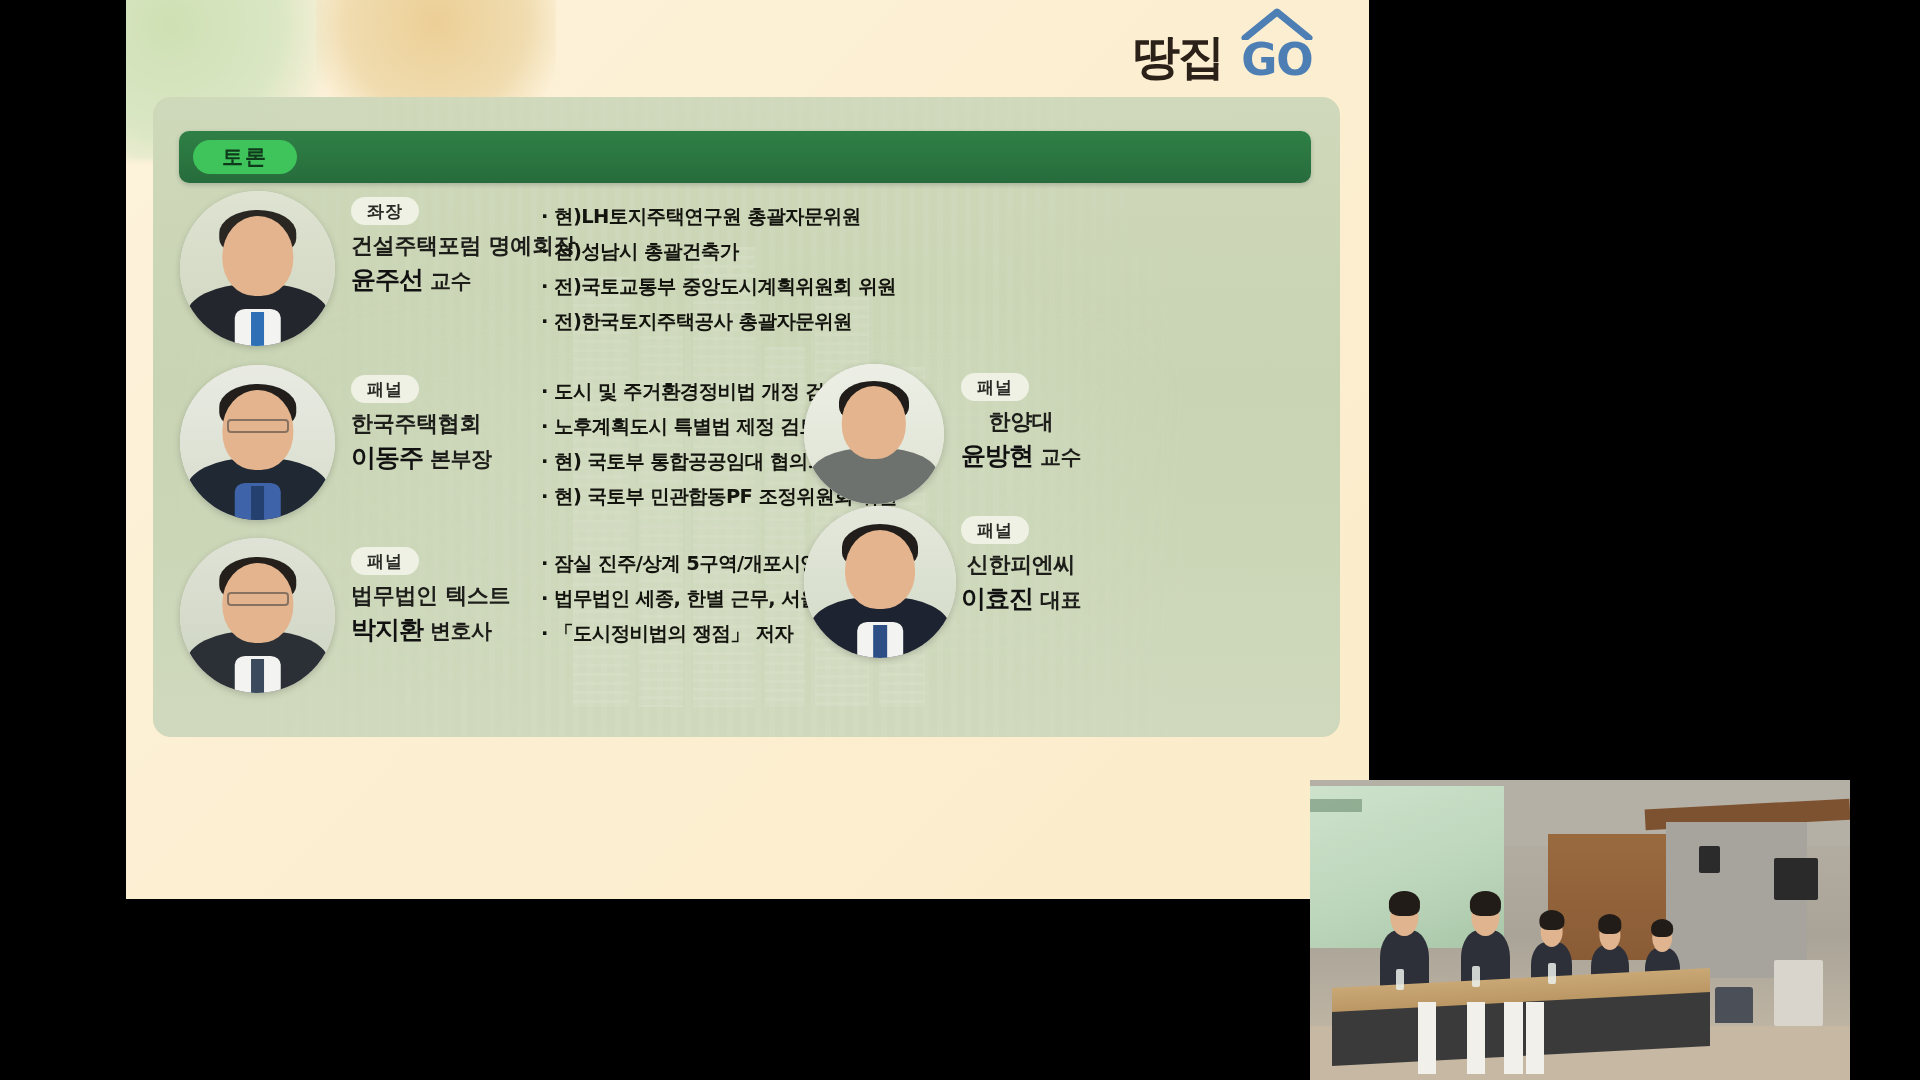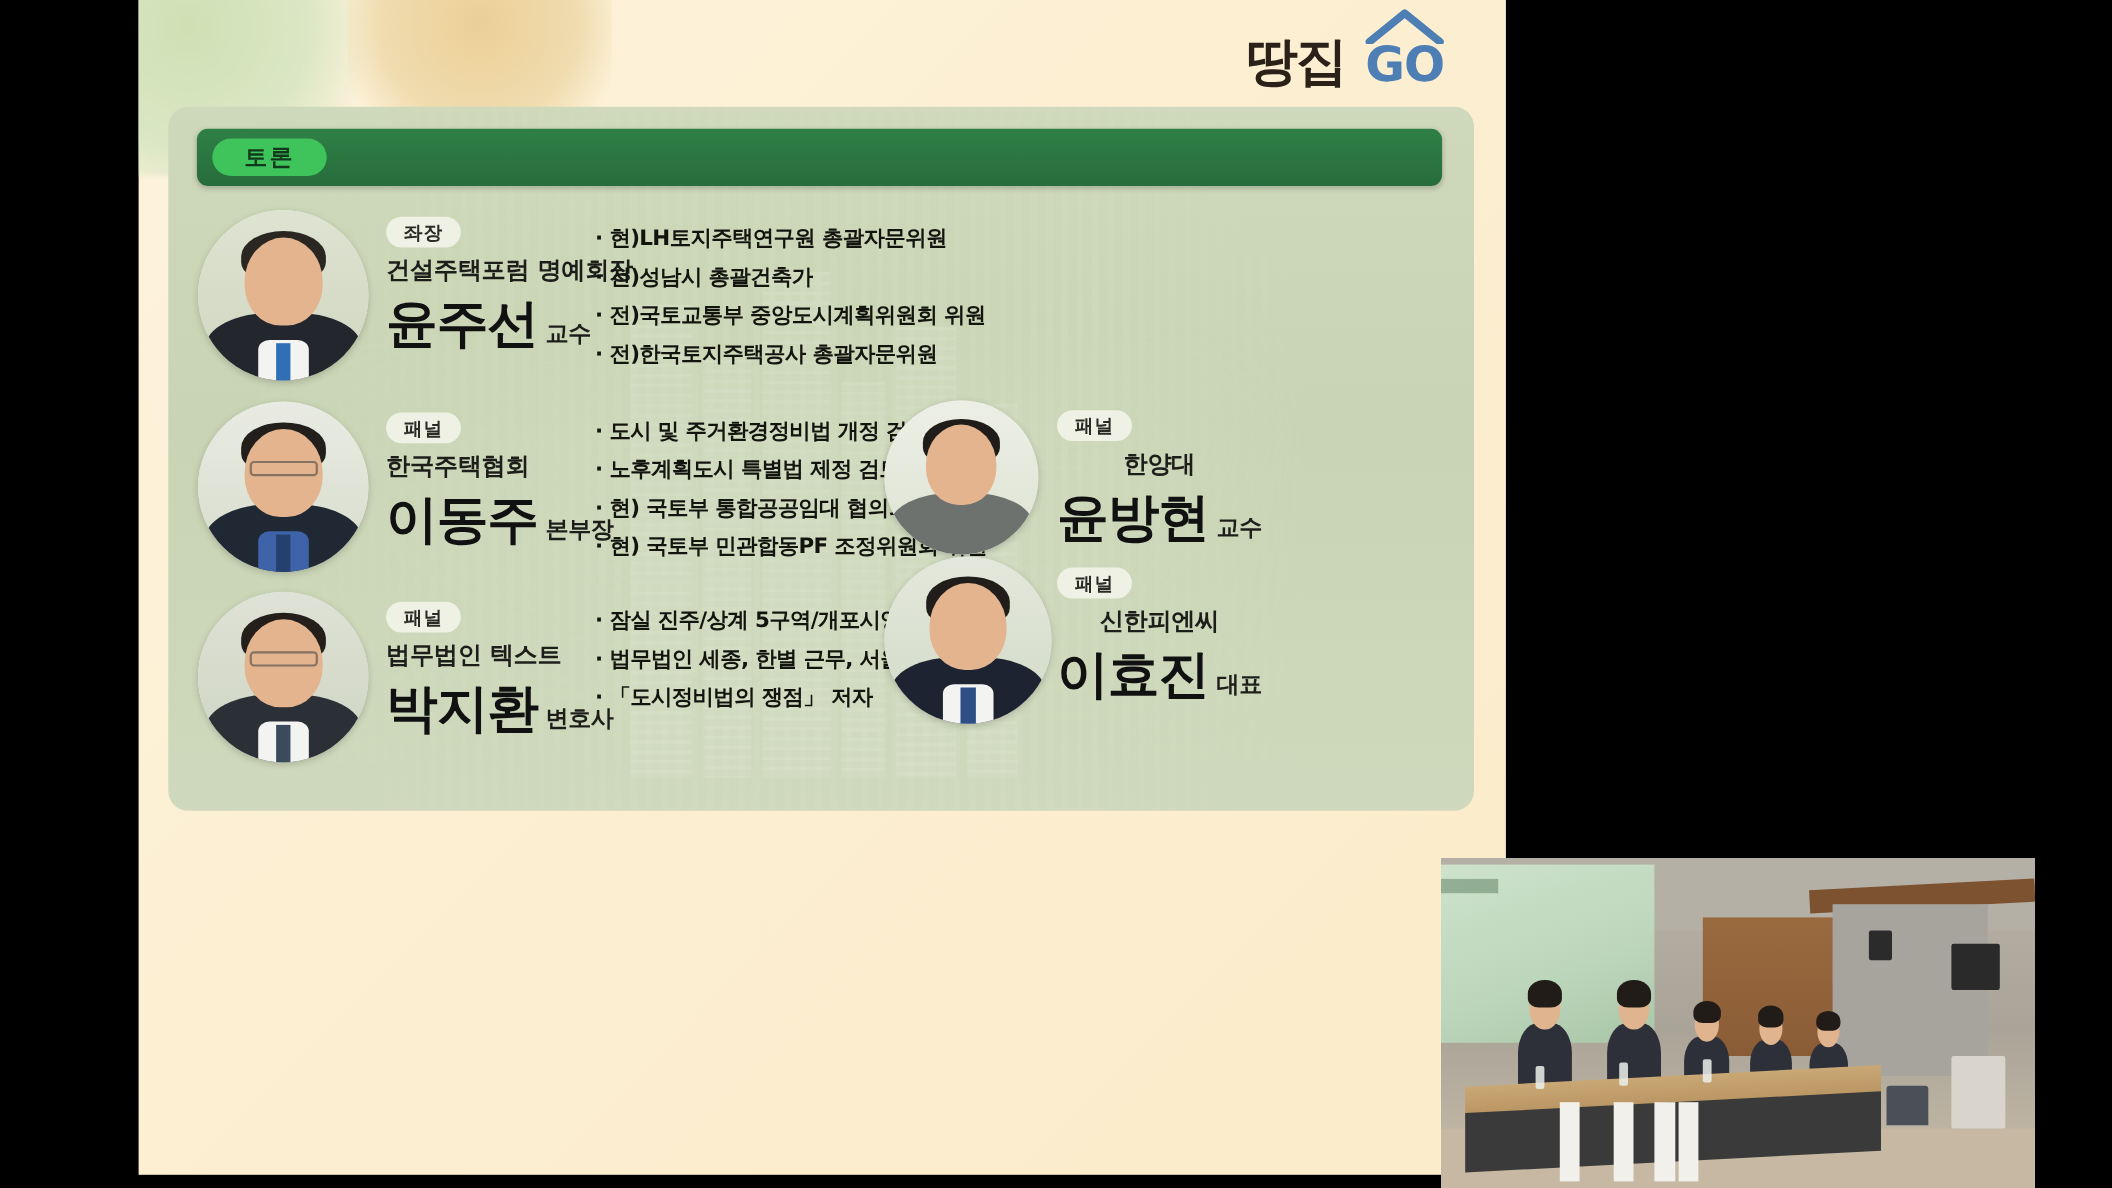--- a/index.html
+++ b/index.html
@@ -10,21 +10,21 @@
     font-family: "DejaVu Sans", "Liberation Sans", sans-serif;
     overflow: hidden;
   }
 
   #stage { position: relative; width: 1920px; height: 1080px; background: #000; }
 
   
   .slide-frame {
     position: absolute;
     left: 126px; top: 0px;
-    width: 1243px; height: 1068px;
+    width: 1243px; height: 899px;
     background: linear-gradient(135deg, #fdf3dc 0%, #fcefd2 45%, #fbecca 100%);
     overflow: hidden;
   }
   
   .bg-blob-green {
     position: absolute;
     left: -90px; top: -140px;
     width: 300px; height: 300px;
     background: radial-gradient(circle at 45% 55%, #cfe0b4 0%, #dbe7c5 48%, rgba(240,238,205,0) 72%);
     filter: blur(2px);
@@ -58,21 +58,21 @@
   }
   .bldg {
     position: absolute;
     background: rgba(255,255,255,.22);
     background-image: repeating-linear-gradient(180deg, rgba(255,255,255,.30) 0 3px, rgba(255,255,255,0) 3px 9px);
   }
 
   
   .title-bar {
     position: absolute;
-    left: 26px; top: 20px;
+    left: 26px; top: 34px;
     width: 1132px; height: 52px;
     background: linear-gradient(180deg, #2f8046 0%, #2a7440 60%, #276c3c 100%);
     border-radius: 10px;
     display: flex; align-items: center;
     padding-left: 14px;
     gap: 20px;
     box-shadow: 0 2px 5px rgba(0,0,0,.18);
   }
   .title-badge {
     min-width: 104px; height: 34px;
@@ -129,21 +129,21 @@
   .org {
     margin-top: 6px;
     color: #1d1d1a;
     font-size: 22px; font-weight: 700;
     letter-spacing: -.3px;
     white-space: nowrap;
   }
   .name-line { margin-top: 2px; white-space: nowrap; }
   .name {
     color: #111;
-    font-size: 47px; font-weight: 800;
+    font-size: 25px; font-weight: 800;
     letter-spacing: -1px;
   }
   .title-suffix {
     color: #1d1d1a;
     font-size: 21px; font-weight: 700;
     margin-left: 7px;
     letter-spacing: -.5px;
   }
 
   .bullets { position: absolute; }

